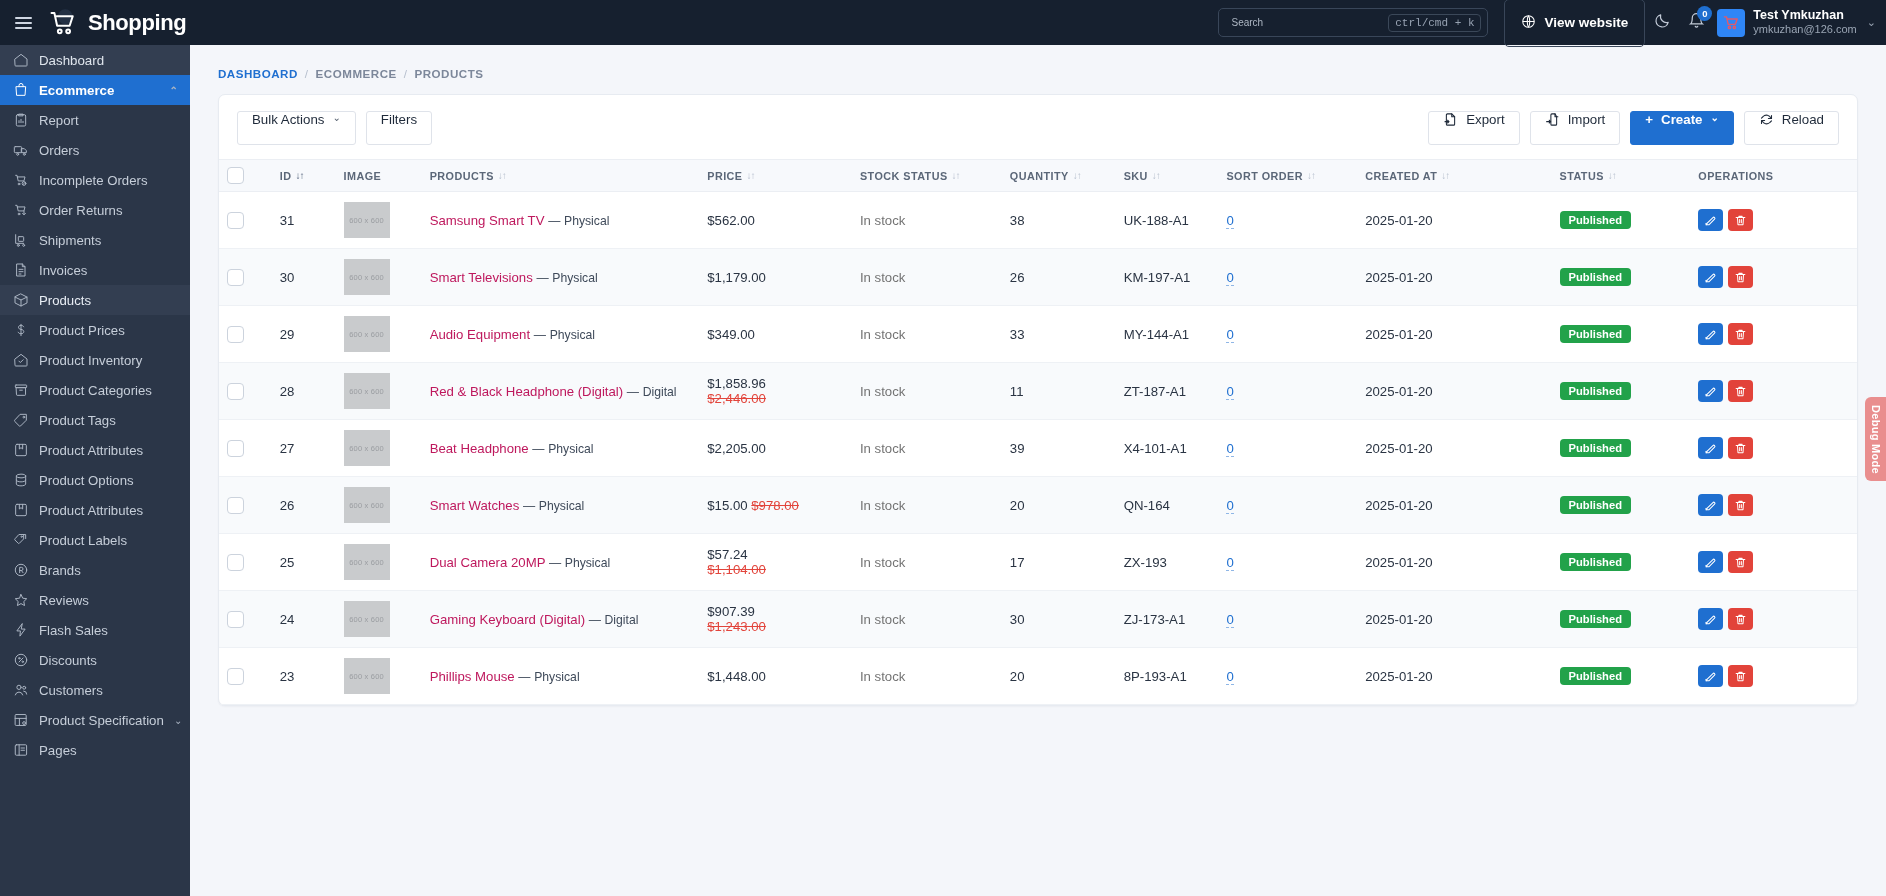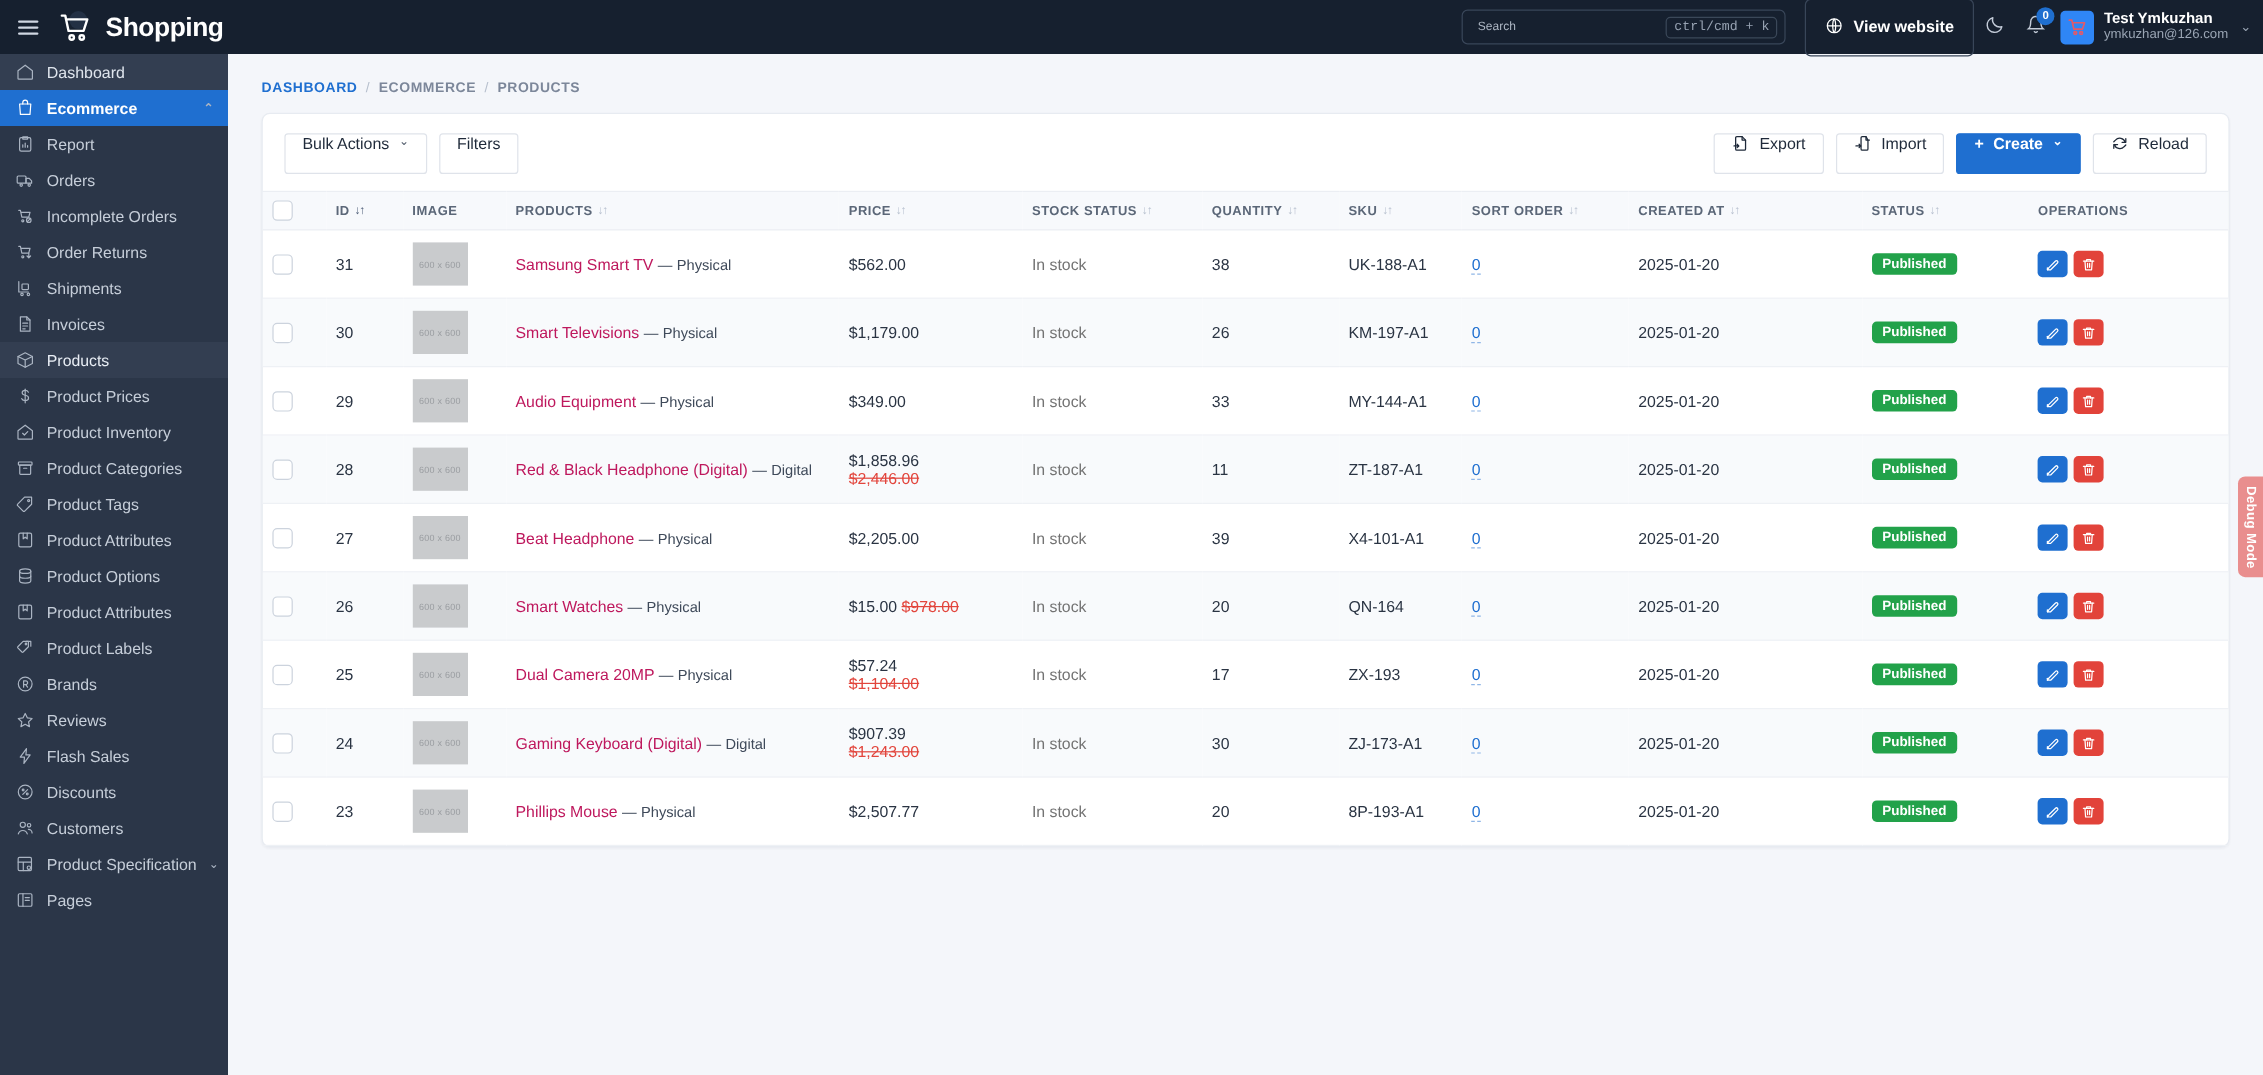--- a/index.html
+++ b/index.html
@@ -893,21 +893,21 @@
             </tr>
             <tr>
               <td>
                 <span class="cb"></span>
               </td>
               <td>23</td>
               <td>
                 <div class="thumb">600 x 600</div>
               </td>
               <td><span class="plink">Phillips Mouse</span> <span class="ptype">—</span> <span class="ptype">Physical</span></td>
-              <td><span>$2,507.77</span></td>
+              <td><span>$1,448.00</span></td>
               <td><span class="instock">In stock</span></td>
               <td>20</td>
               <td>8P-193-A1</td>
               <td><span class="sortlink">0</span></td>
               <td>2025-01-20</td>
               <td><span class="badge-pub">Published</span></td>
               <td>
                 <div class="ops">
                   <span class="op op-edit">
                     <svg width="13" height="13" viewBox="0 0 24 24" fill="none" stroke="#fff" stroke-width="1.9" stroke-linecap="round" stroke-linejoin="round">

